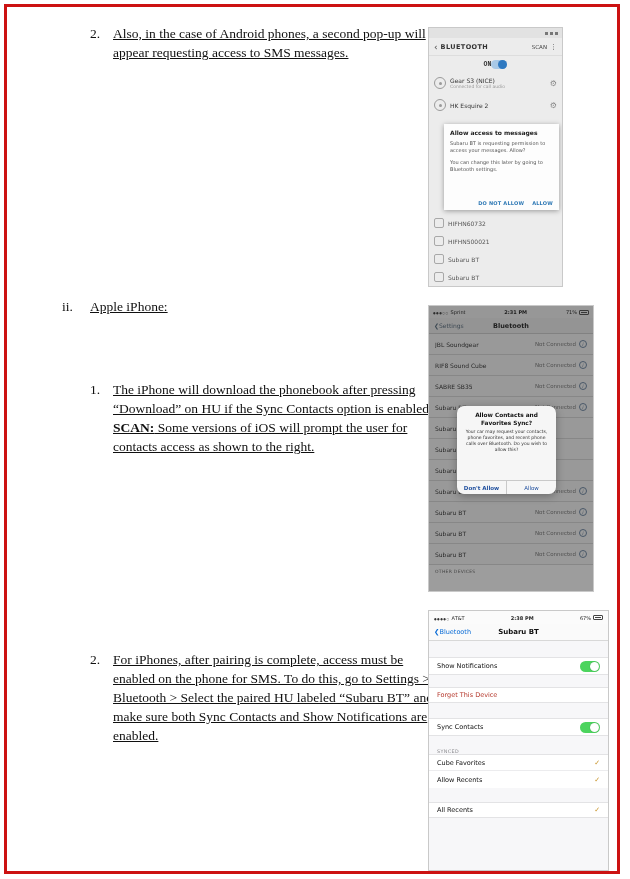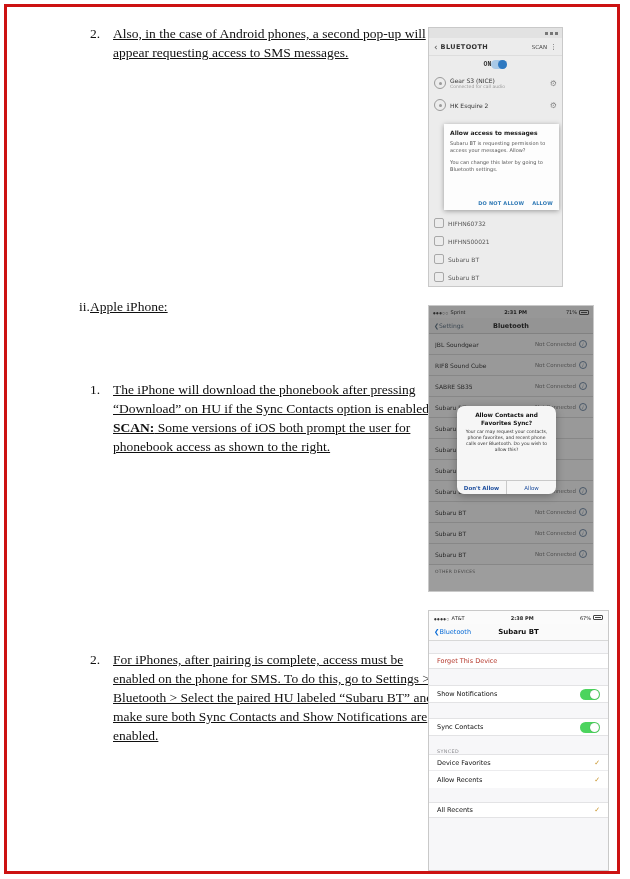--- a/index.html
+++ b/index.html
@@ -10,21 +10,21 @@
   .page-border{
     position:absolute;left:4px;top:4px;width:616px;height:870px;
     border:3px solid #cc1212;box-sizing:border-box;pointer-events:none;
   }
   
   .li{position:absolute;display:flex;font-size:13.5px;line-height:19px;color:#101010;}
   .li .num{width:23px;flex-shrink:0;}
   .li .txt{width:330px;text-decoration:underline;}
   .li-android{left:90px;top:24px;}
   .hd-ii{left:62px;top:297px;}
-  .hd-ii .num{width:28px;text-align:right;}
+  .hd-ii .num{width:28px;}
   .li-ip1{left:90px;top:380px;}
   .li-ip2{left:90px;top:650px;}
   .bold{font-weight:bold;}
 
   
   .phone{position:absolute;font-family:"DejaVu Sans",sans-serif;box-sizing:border-box;border:1px solid #c9c9c9;overflow:hidden;}
   .phone *{box-sizing:border-box;}
 
   
   .android{left:428px;top:27px;width:135px;height:260px;background:#ececec;color:#222;}
@@ -126,21 +126,21 @@
   <span class="txt">Also, in the case of Android phones, a second pop-up will appear requesting access to SMS messages.</span>
 </div>
 
 <div class="li hd-ii">
   <span class="num">ii.</span>
   <span class="txt">Apple iPhone:</span>
 </div>
 
 <div class="li li-ip1">
   <span class="num">1.</span>
-  <span class="txt"><span>The iPhone will download the phonebook after pressing “Download” on HU if the Sync Contacts option is enabled.  </span><span class="bold">SCAN:</span><span> Some versions of iOS both prompt the user for phonebook access as shown to the right.</span></span>
+  <span class="txt"><span>The iPhone will download the phonebook after pressing “Download” on HU if the Sync Contacts option is enabled.  </span><span class="bold">SCAN:</span><span> Some versions of iOS will prompt the user for contacts access as shown to the right.</span></span>
 </div>
 
 <div class="li li-ip2">
   <span class="num">2.</span>
   <span class="txt">For iPhones, after pairing is complete, access must be enabled on the phone for SMS.  To do this, go to Settings &gt; Bluetooth &gt; Select the paired HU labeled “Subaru BT” and make sure both Sync Contacts and Show Notifications are enabled.</span>
 </div>
 
 <div class="phone android">
   <div class="a-status">
     <span class="dot"></span>
@@ -285,36 +285,36 @@
     <span class="i2-sig"></span>
     <span class="i2-carrier">AT&amp;T</span>
     <span class="i2-time">2:38 PM</span>
     <span class="i2-batt-pct">67%</span>
     <span class="batt"></span>
   </div>
   <div class="i2-nav">
     <span class="i2-navtitle">Subaru BT</span>
     <span class="i2-back">Bluetooth</span>
   </div>
-  <div class="i2-row i2-forget">Forget This Device</div>
   <div class="i2-row i2-trow first">
     <span class="i2-tlabel">Show Notifications</span>
     <span class="i2-toggle">
         <span class="knob"></span>
       </span>
   </div>
+  <div class="i2-row i2-forget">Forget This Device</div>
   <div class="i2-row i2-trow second">
     <span class="i2-tlabel">Sync Contacts</span>
     <span class="i2-toggle">
         <span class="knob"></span>
       </span>
   </div>
   <div class="i2-section">SYNCED</div>
   <div class="i2-row i2-crow">
-    <span class="i2-clabel">Device Favorites</span>
+    <span class="i2-clabel">Cube Favorites</span>
     <span class="i2-check">✓</span>
   </div>
   <div class="i2-row i2-crow">
     <span class="i2-clabel">Allow Recents</span>
     <span class="i2-check">✓</span>
   </div>
   <div class="i2-row i2-all">
     <span class="i2-clabel">All Recents</span>
     <span class="i2-check">✓</span>
   </div>

